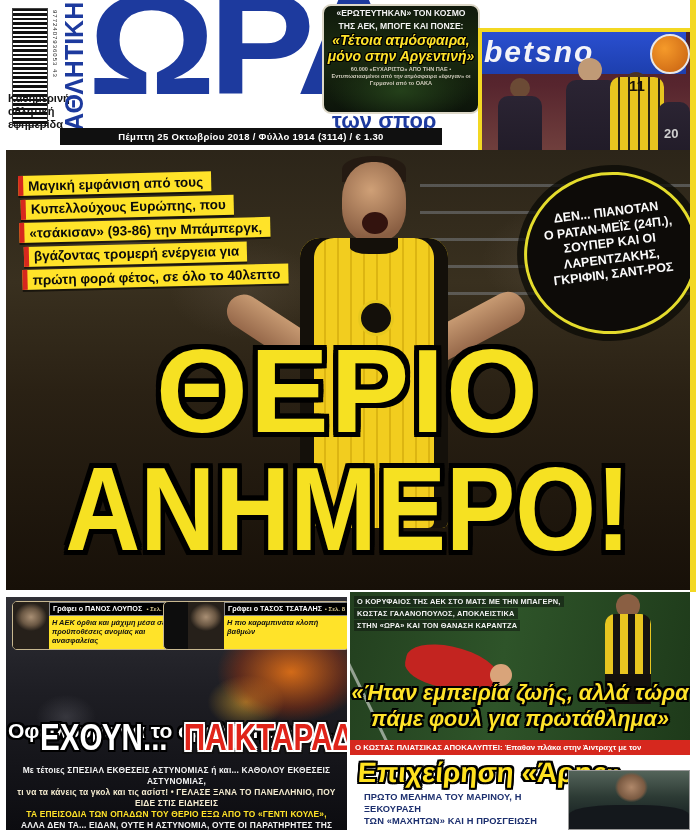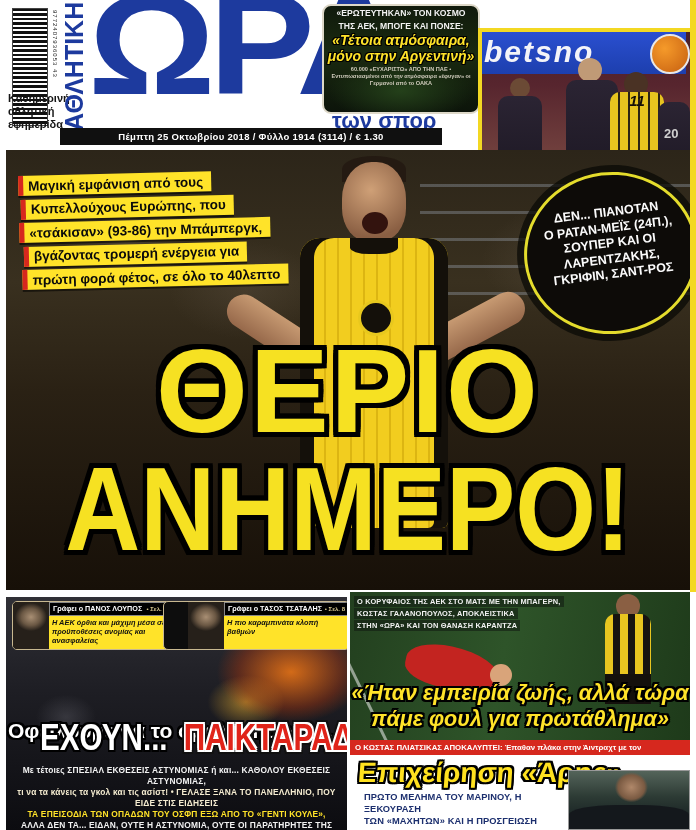--- a/index.html
+++ b/index.html
@@ -132,21 +132,21 @@
   </div>
 
   <div class="abs" id="tr-photo">
     <div class="abs b" id="tr-board">betsno</div>
     <div class="abs" id="tr-ball"></div>
     <div class="abs plyr-head" style="left:28px;top:46px;width:20px;height:20px;background:#6b4a35;"></div>
     <div class="abs plyr-dark" style="left:16px;top:64px;width:44px;height:80px;"></div>
     <div class="abs plyr-head" style="left:96px;top:26px;width:24px;height:24px;background:#c09a76;"></div>
     <div class="abs plyr-dark" style="left:84px;top:48px;width:52px;height:96px;"></div>
     <div class="abs plyr-head" style="left:142px;top:40px;width:24px;height:24px;background:#4a3224;"></div>
-    <div class="abs" style="left:128px;top:60px;width:54px;height:84px;background:repeating-linear-gradient(90deg,#e7c41f 0 8px,#2a2313 8px 10px);border-radius:10px 10px 0 0;font-style:italic;">
+    <div class="abs" style="left:128px;top:45px;width:54px;height:84px;background:repeating-linear-gradient(90deg,#e7c41f 0 8px,#2a2313 8px 10px);border-radius:10px 10px 0 0;">
       <div class="b" id="tr-n11">11</div>
     </div>
     <div class="abs plyr-dark" style="left:176px;top:70px;width:32px;height:76px;"></div>
     <div class="abs tr-num" style="left:36px;top:124px;">30</div>
     <div class="abs tr-num" style="left:182px;top:94px;color:#cfcfcf;">20</div>
   </div>
   <div class="abs" id="edge-right"></div>
 
   <div class="abs" id="main-photo">
     <div class="abs" id="railing"></div>
@@ -203,21 +203,21 @@
       </div>
     </div>
     <div class="abs b st-md" id="bl-lead">Οφείλουμε να το ομολογήσουμε...</div>
     <div class="abs b" id="bl-head">
       <span class="w st-md">ΕΧΟΥΝ...</span>
       <span class="r st-wh">ΠΑΙΚΤΑΡΑΔΕΣ!</span>
     </div>
     <div class="abs" id="bl-body">
       <div class="l1">Με τέτοιες ΣΠΕΣΙΑΛ ΕΚΘΕΣΕΙΣ ΑΣΤΥΝΟΜΙΑΣ ή και... ΚΑΘΟΛΟΥ ΕΚΘΕΣΕΙΣ ΑΣΤΥΝΟΜΙΑΣ,</div>
       <div class="l2">τι να τα κάνεις τα γκολ και τις ασίστ! • ΓΕΛΑΣΕ ΞΑΝΑ ΤΟ ΠΑΝΕΛΛΗΝΙΟ, ΠΟΥ ΕΙΔΕ ΣΤΙΣ ΕΙΔΗΣΕΙΣ</div>
-      <div class="l3">ΤΑ ΕΠΕΙΣΟΔΙΑ ΤΩΝ ΟΠΑΔΩΝ ΤΟΥ ΟΣΦΠ ΕΞΩ ΑΠΟ ΤΟ «ΓΕΝΤΙ ΚΟΥΛΕ»,</div>
+      <div class="l3">ΤΑ ΕΠΕΙΣΟΔΙΑ ΤΩΝ ΟΠΑΔΩΝ ΤΟΥ ΘΕΡΙΟ ΕΞΩ ΑΠΟ ΤΟ «ΓΕΝΤΙ ΚΟΥΛΕ»,</div>
       <div class="l4">ΑΛΛΑ ΔΕΝ ΤΑ... ΕΙΔΑΝ, ΟΥΤΕ Η ΑΣΤΥΝΟΜΙΑ, ΟΥΤΕ ΟΙ ΠΑΡΑΤΗΡΗΤΕΣ ΤΗΣ ΣΟΥΠΕΡ ΛΙΓΚ</div>
     </div>
   </div>
 
   <div class="abs" id="br-photo">
     <div class="abs" id="br-line"></div>
     <div class="abs" id="red-player"></div>
     <div class="abs" id="red-head"></div>
     <div class="abs" id="aek-head"></div>
     <div class="abs" id="aek-torso"></div>

